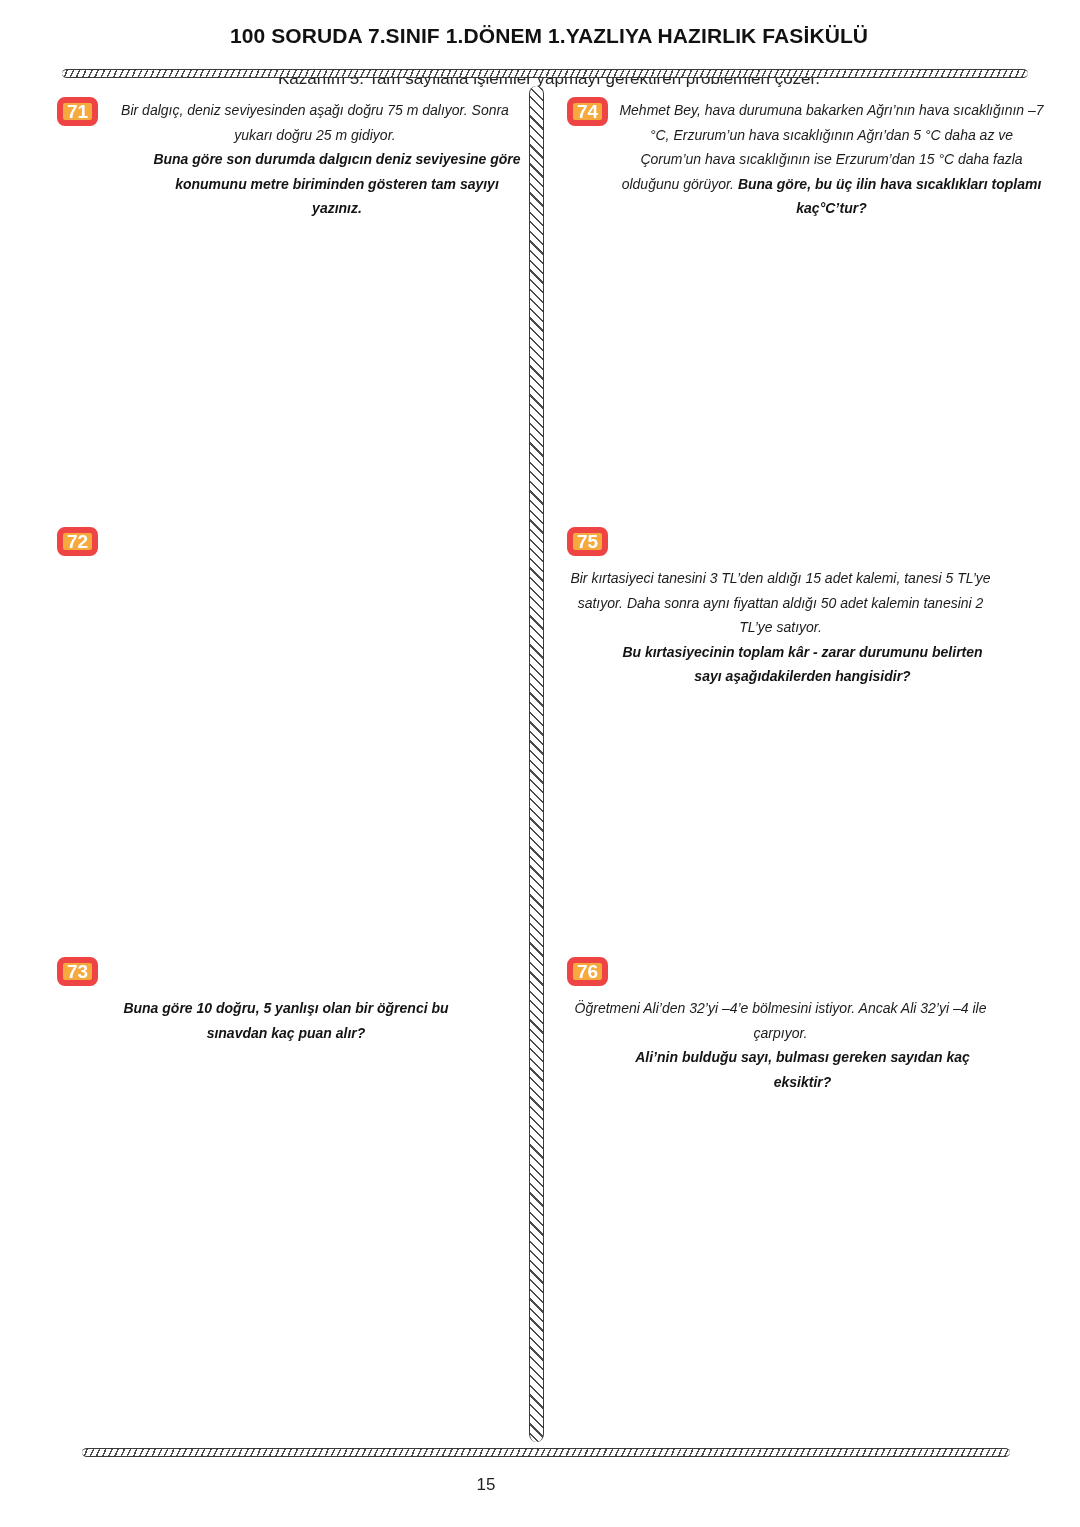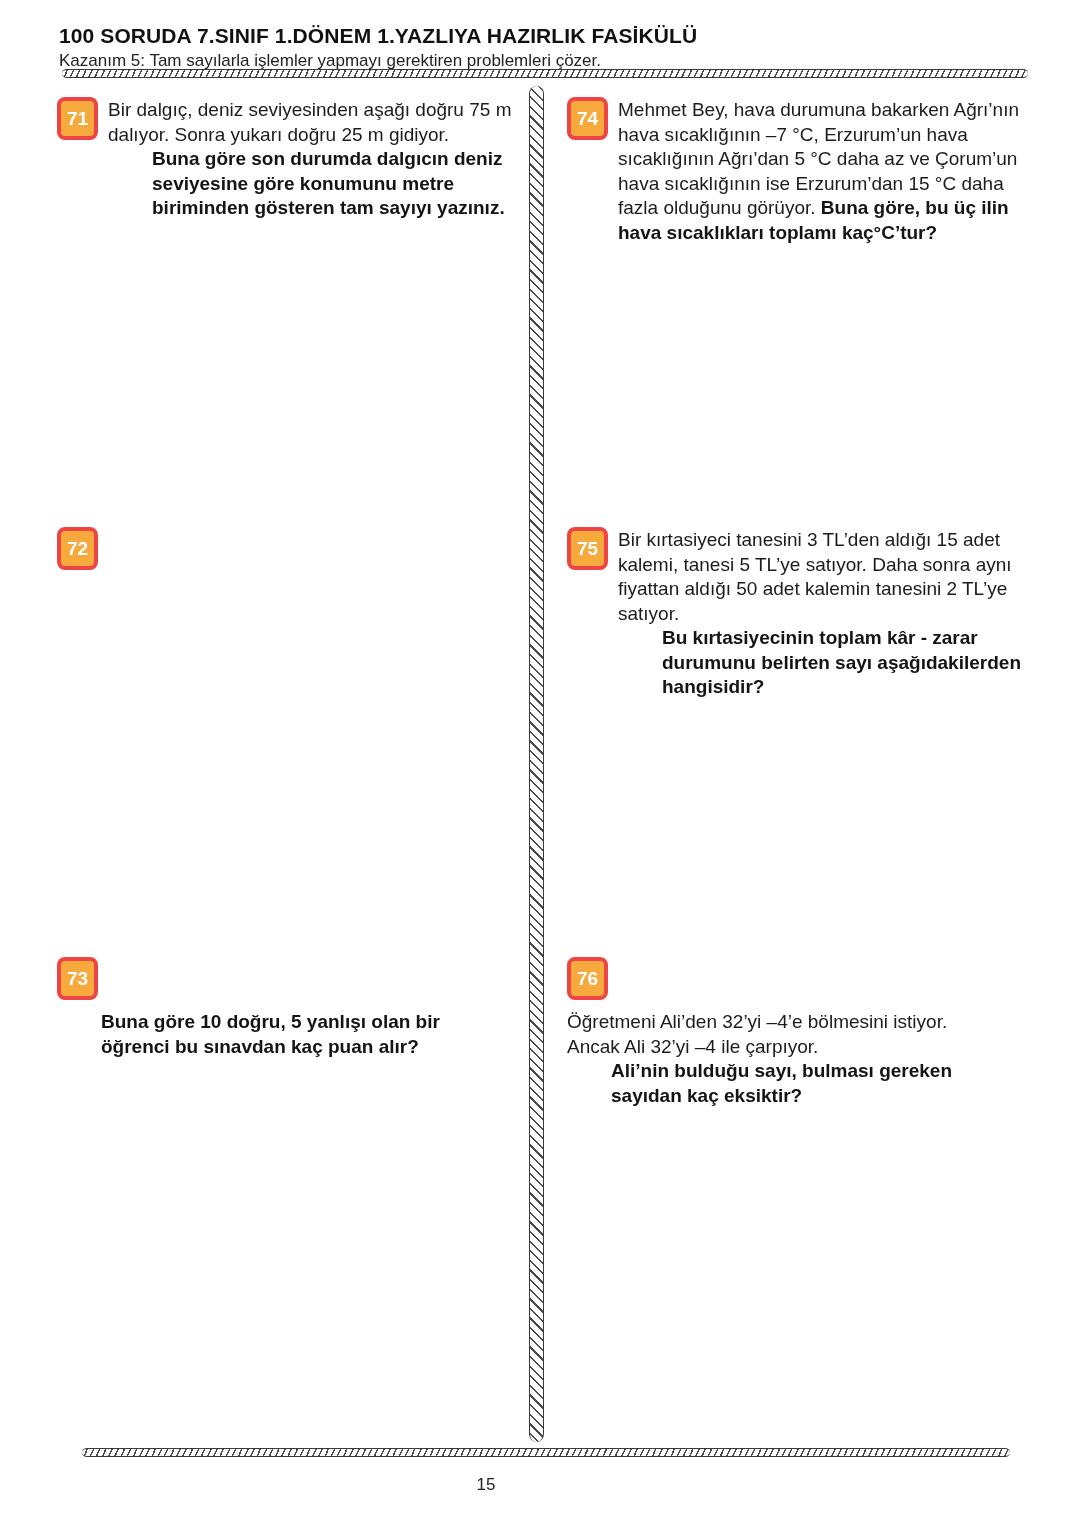--- a/index.html
+++ b/index.html
@@ -1,36 +1,36 @@
 <!DOCTYPE html>
 <html lang="tr"><head>
 <meta charset="utf-8">
 <style>
-  * { margin: 0; padding: 0; box-sizing: border-box; }
+  * { margin: 0; padding: 0; box-sizing: border-box; text-align: center; }
   html, body { background: #ffffff; }
   body {
     position: relative;
     width: 1080px;
     height: 1527px;
     font-family: "Liberation Sans", sans-serif;
     color: #1a1a1a;
     overflow: hidden;
   }
 
   
   .header { position: absolute; left: 59px; top: 24px; width: 980px; }
   .header-title {
     font-size: 21px;
     font-weight: bold;
     letter-spacing: 0.1px;
     color: #111;
   }
   .header-subtitle {
     font-size: 17px;
-    margin-top: 3px;
+    margin-top: 21px;
     color: #222;
   }
 
   
   .rope-h {
     position: absolute;
     height: 9px;
     border-top: 1.4px solid #3a3a3a;
     border-bottom: 1.4px solid #3a3a3a;
     border-radius: 5px / 50%;
@@ -61,43 +61,44 @@
   
   .question {
     position: absolute;
     display: flex;
     align-items: flex-start;
     gap: 10px;
   }
   .q-col-left  { left: 57px;  width: 465px; }
   .q-col-right { left: 567px; width: 478px; }
   .q-row1 { top: 98px; }
-  .q-row2 { top: 528px; }
+  .q-row2 { top: 528px; flex-direction: column; }
   .q-row3 { top: 958px; flex-direction: column; }
 
   .badge {
     flex: 0 0 auto;
     width: 41px;
-    height: 43px;
+    height: 29px;
     background: #F6A93D;
-    border: 4px solid #ef4444;
+    border: 6px solid #ef4444;
     border-radius: 8px;
     color: #ffffff;
     font-size: 19px;
     font-weight: bold;
     display: flex;
     align-items: center;
     justify-content: center;
     margin-top: -1px;
   }
 
   .q-text {
-    font-size: 19px;
+    font-size: 14px;
     line-height: 24.5px;
     color: #1c1c1c;
+    font-style: italic;
   }
   .q-col-left  .q-text { width: 414px; }
   .q-col-right .q-text { width: 427px; }
 
   .q-bold { font-weight: bold; color: #141414; }
   .q-bold.block  { display: block; margin-left: 44px; }
   .q-bold.inline { display: inline; }
 
   
   .page-number {

